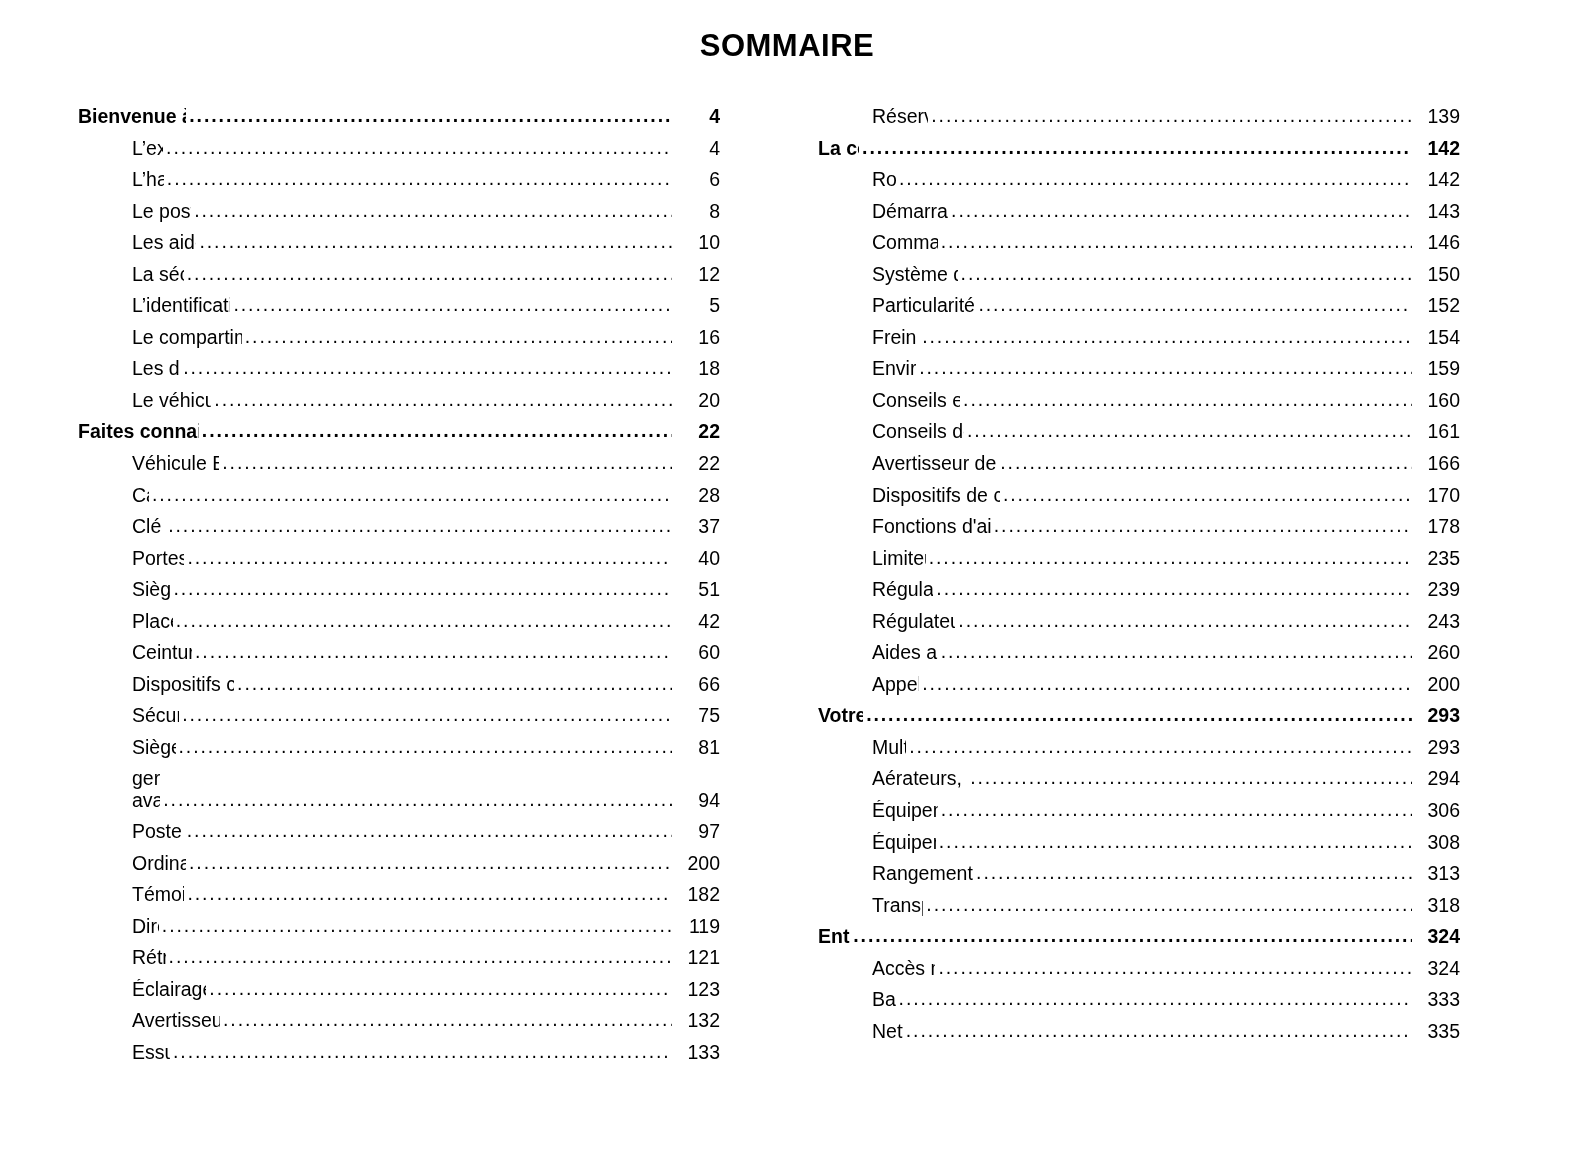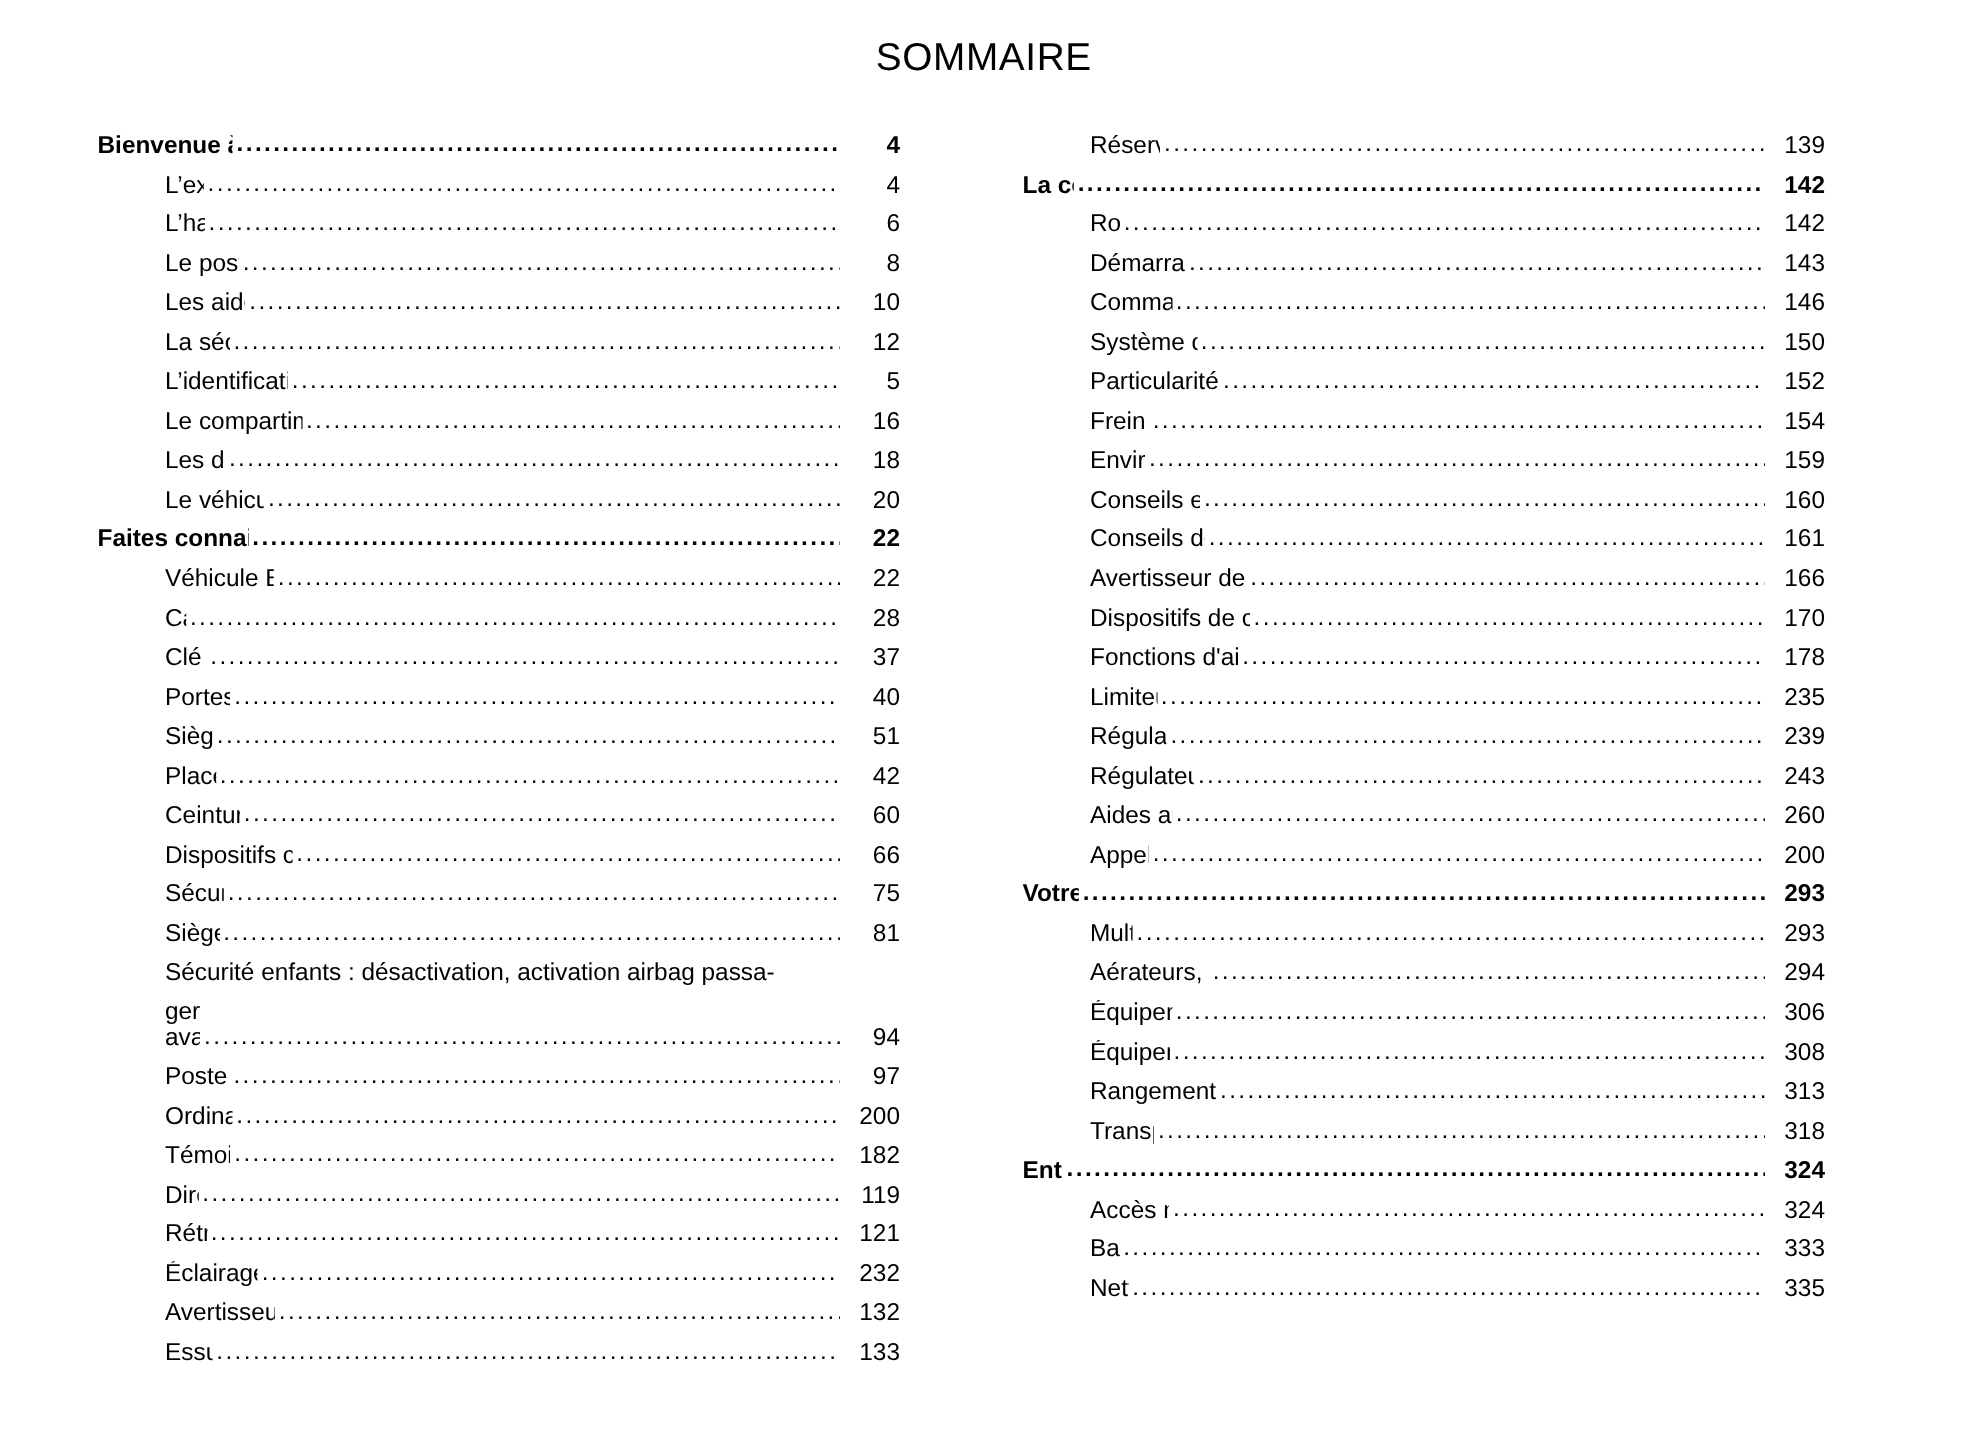--- a/index.html
+++ b/index.html
@@ -11,21 +11,21 @@
     width: 1574px;
     height: 1165px;
     font-family: "Liberation Sans", sans-serif;
     color: #000000;
     position: relative;
     overflow: hidden;
   }
   .page-title {
     text-align: center;
     font-size: 31px;
-    font-weight: normal;
+    font-weight: bold;
     letter-spacing: 0.5px;
     margin-top: 28px;
     margin-bottom: 0;
   }
   .columns {
     display: flex;
     flex-direction: row;
     margin-top: 42px;
     padding: 0 55px 0 60px;
     box-sizing: border-box;
@@ -195,21 +195,20 @@
         <span class="entry-label">Sécurité enfants</span>
         <span class="dots">........................................................................................................................................................................................................</span>
         <span class="page-num">75</span>
       </div>
       <div class="toc-entry level-2">
         <span class="entry-label">Sièges enfants</span>
         <span class="dots">........................................................................................................................................................................................................</span>
         <span class="page-num">81</span>
       </div>
       <div class="toc-entry level-2 wrapped">
-        <span class="wrap-line-1">Sécurité enfants : désactivation, activation airbag passa-</span>
         <span class="wrap-line-2">
           <span class="entry-label">ger avant</span>
           <span class="dots">........................................................................................................................................................................................................</span>
           <span class="page-num">94</span>
         </span>
       </div>
       <div class="toc-entry level-2">
         <span class="entry-label">Poste de conduite</span>
         <span class="dots">........................................................................................................................................................................................................</span>
         <span class="page-num">97</span>
@@ -230,21 +229,21 @@
         <span class="page-num">119</span>
       </div>
       <div class="toc-entry level-2">
         <span class="entry-label">Rétrovision</span>
         <span class="dots">........................................................................................................................................................................................................</span>
         <span class="page-num">121</span>
       </div>
       <div class="toc-entry level-2">
         <span class="entry-label">Éclairages et signalisations</span>
         <span class="dots">........................................................................................................................................................................................................</span>
-        <span class="page-num">232</span>
+        <span class="page-num">123</span>
       </div>
       <div class="toc-entry level-2">
         <span class="entry-label">Avertisseurs sonores et lumineux</span>
         <span class="dots">........................................................................................................................................................................................................</span>
         <span class="page-num">132</span>
       </div>
       <div class="toc-entry level-2">
         <span class="entry-label">Essuie-vitres</span>
         <span class="dots">........................................................................................................................................................................................................</span>
         <span class="page-num">133</span>

